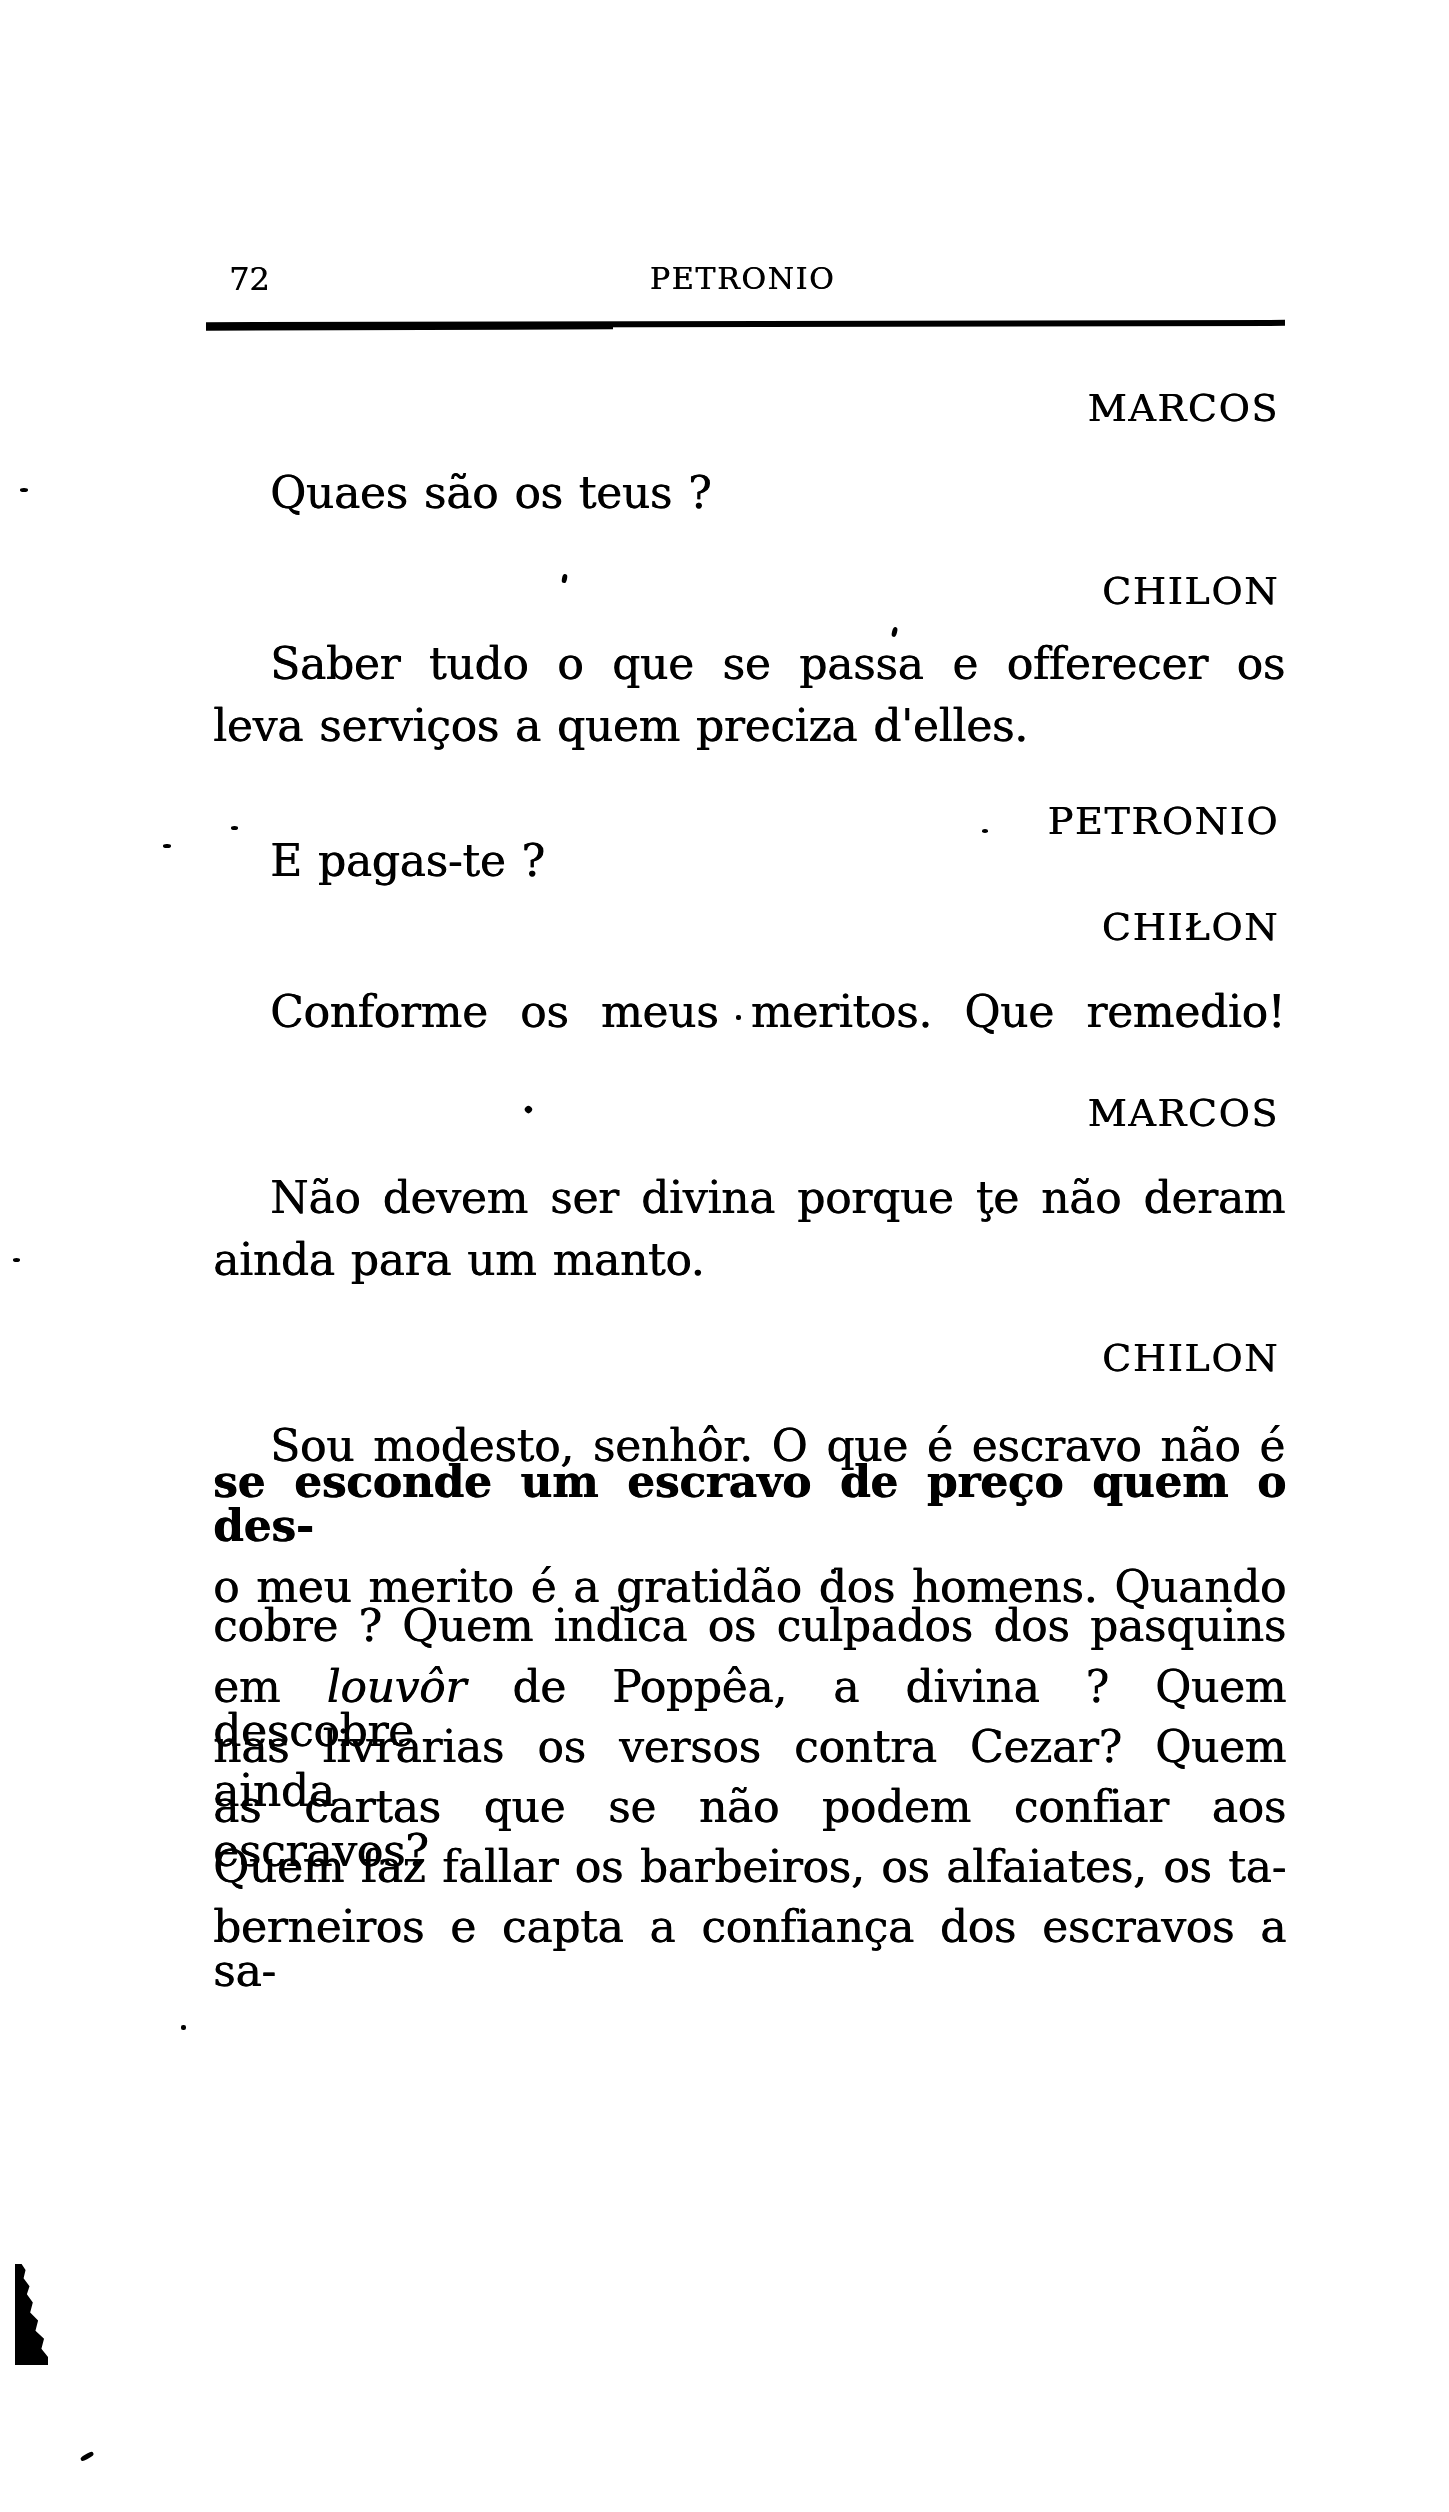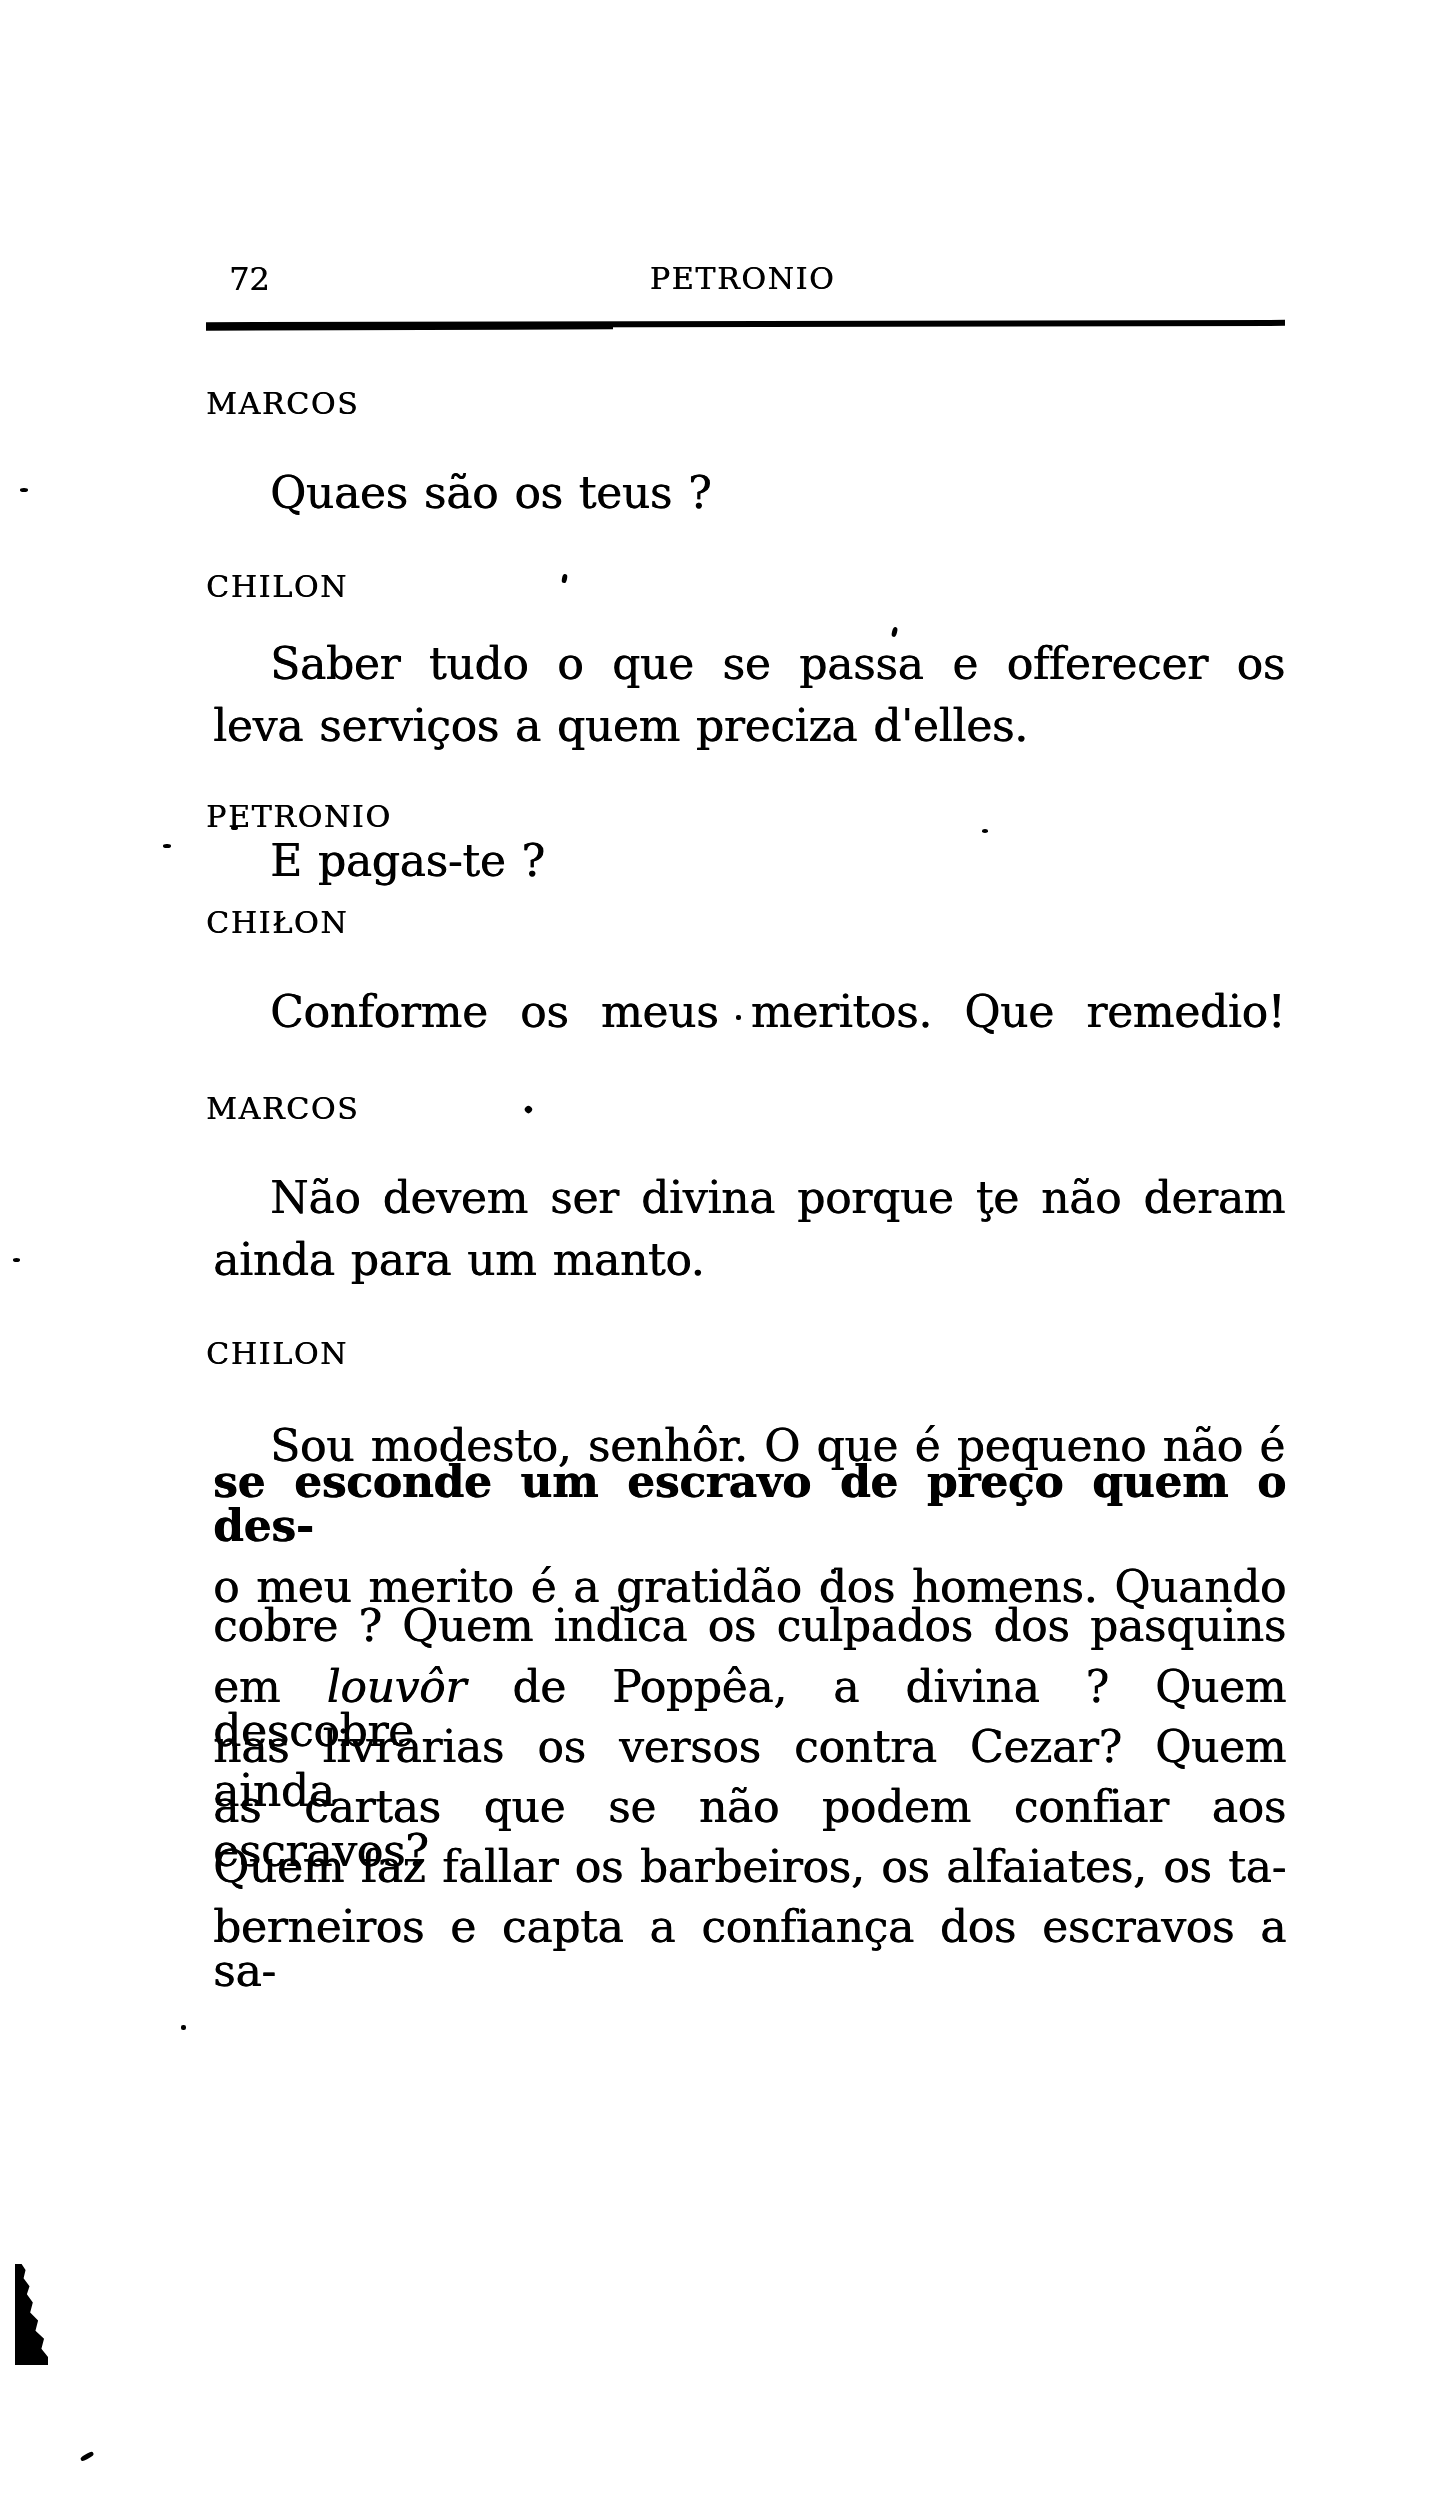--- a/index.html
+++ b/index.html
@@ -53,22 +53,22 @@
     width: 407px;
     height: 4px;
     background: #000;
     transform: rotate(-0.2deg);
   }
   
   .heading {
     position: absolute;
     left: 206px;
     width: 1073px;
-    text-align: left;
-    font-size: 30px;
+    text-align: right;
+    font-size: 38px;
     line-height: 1;
     letter-spacing: 1.7px;
     text-shadow: 0.6px 0 currentColor;
     white-space: nowrap;
   }
   .line {
     position: absolute;
     left: 206px;
     width: 1073px;
     font-size: 44px;
@@ -127,21 +127,21 @@
       <div class="line indent justify" style="top: 642px;"><span>Saber tudo o que se passa e offerecer os</span></div>
       <div class="line" style="top: 704px;"><span>leva serviços a quem preciza d'elles.</span></div>
       <div class="heading" style="top: 802px;"><span>PETRONIO</span></div>
       <div class="line indent" style="top: 839px;"><span>E pagas-te ?</span></div>
       <div class="heading" style="top: 908px;"><span>CHIŁON</span></div>
       <div class="line indent justify" style="top: 990px;"><span>Conforme os meus meritos. Que remedio!</span></div>
       <div class="heading" style="top: 1094px;"><span>MARCOS</span></div>
       <div class="line indent justify" style="top: 1176px;"><span>Não devem ser divina porque ţe não deram</span></div>
       <div class="line" style="top: 1238px;"><span>ainda para um manto.</span></div>
       <div class="heading" style="top: 1339px;"><span>CHILON</span></div>
-      <div class="line indent justify" style="top: 1424px;"><span>Sou modesto, senhôr. O que é pequeno não é</span></div>
+      <div class="line indent justify" style="top: 1424px;"><span>Sou modesto, senhôr. O que é escravo não é</span></div>
       <div class="line justify" style="top: 1565px;"><span>o meu merito é a gratidão dos homens. Quando</span></div>
       <div class="line justify" style="top: 1460px; font-weight: bold;"><span>se esconde um escravo de preço quem o des-</span></div>
       <div class="line justify" style="top: 1604px;"><span>cobre ? Quem indica os culpados dos pasquins</span></div>
       <div class="line justify" style="top: 1665px;"><span>em </span><i>louvôr</i><span> de Poppêa, a divina ? Quem descobre</span></div>
       <div class="line justify" style="top: 1725px;"><span>nas livrarias os versos contra Cezar? Quem ainda</span></div>
       <div class="line justify" style="top: 1785px;"><span>as cartas que se não podem confiar aos escravos?</span></div>
       <div class="line justify" style="top: 1845px;"><span>Quem faz fallar os barbeiros, os alfaiates, os ta-</span></div>
       <div class="line justify" style="top: 1905px;"><span>berneiros e capta a confiança dos escravos a sa-</span></div>
     </div>
 

